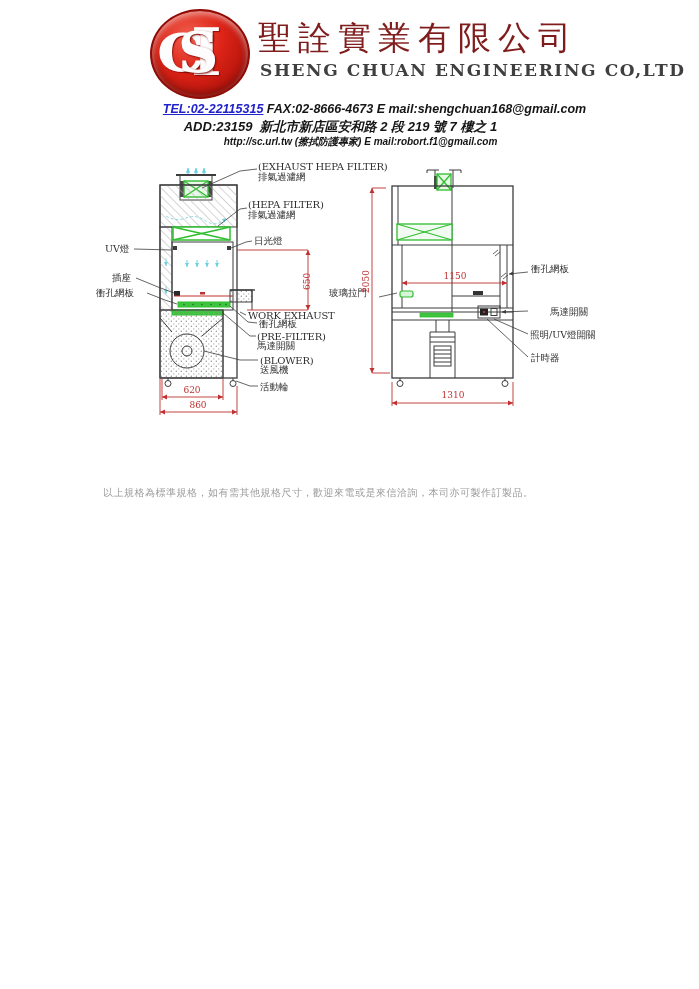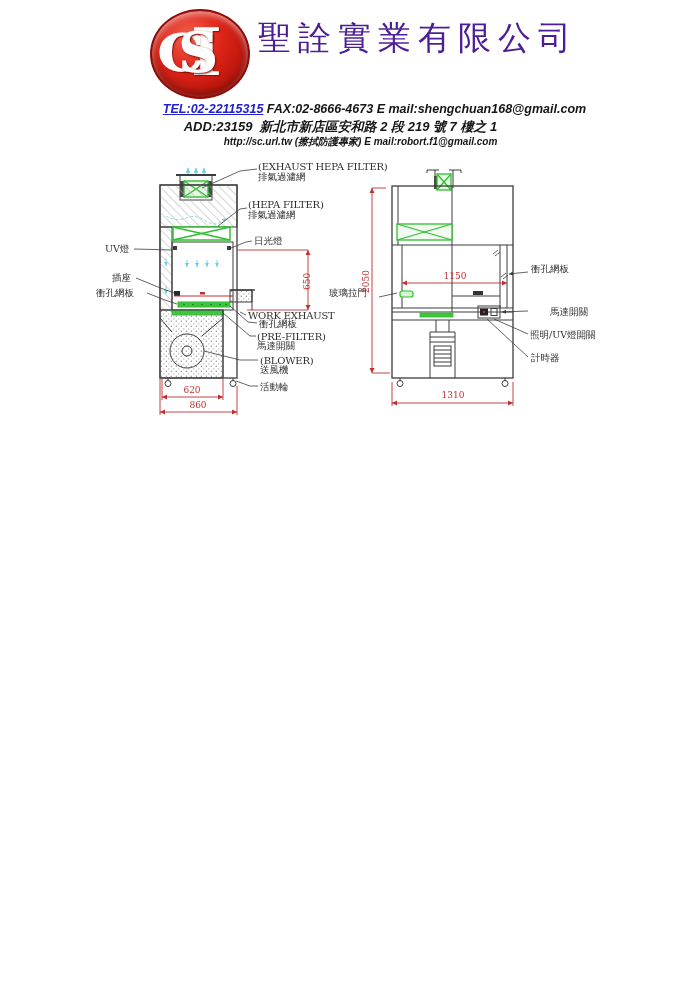--- a/index.html
+++ b/index.html
@@ -8,21 +8,21 @@
 
   
   .logo{position:absolute;left:150px;top:9px;width:96px;height:86px;border-radius:50%;
         background:radial-gradient(circle at 38% 30%, #f1604f 0%, #dd2417 40%, #a80e08 88%);
         border:2px solid #8f0d08;box-shadow:inset 0 3px 6px rgba(255,255,255,.55), inset 0 -4px 8px rgba(0,0,0,.35);}
   .logo span{position:absolute;color:#fdfdfd;font-family:"DejaVu Serif","Liberation Serif",serif;font-weight:bold;line-height:1;}
   .logo .m-c{left:8px;top:16px;font-size:52px;transform:scaleX(1.15);text-shadow:1px 1px 1px #8f0d08;}
   .logo .m-i{left:39px;top:8px;font-size:66px;text-shadow:1px 1px 1px #8f0d08;}
   .logo .m-s{left:26px;top:13px;font-size:56px;text-shadow:1px 1px 2px #7e0b06;}
   .cname-zh{position:absolute;left:258px;top:16px;font-family:"DejaVu Serif","Liberation Serif",serif;
-            font-size:33px;letter-spacing:7px;color:#4c1d95;white-space:nowrap;}
+            font-size:33px;letter-spacing:7px;color:#7f1d1d;white-space:nowrap;}
   .cname-en{position:absolute;left:260px;top:60px;font-family:"DejaVu Serif","Liberation Serif",serif;
             font-size:17px;font-weight:600;letter-spacing:1.6px;color:#3f3f3f;white-space:nowrap;}
 
   
   .contact{position:absolute;left:0;top:101px;width:693px;text-align:center;
            font-family:"Liberation Sans",sans-serif;font-weight:bold;font-style:italic;color:#151515;margin-left:19px;}
   .contact .row{position:relative;white-space:pre;}
   .row1{left:9px;font-size:12.5px;line-height:17px;}
   .row2{left:-25px;font-size:13px;line-height:17px;}
   .row3{left:-5px;font-size:10px;line-height:14px;}
@@ -45,20 +45,21 @@
 <body>
 
 <div class="page">
 
   <div class="logo">
     <span class="m-c">C</span>
     <span class="m-i">I</span>
     <span class="m-s">S</span>
   </div>
   <div class="cname-zh">聖詮實業有限公司</div>
+  <div class="cname-en">SHENG CHUAN ENGINEERING CO,LTD</div>
 
   <div class="contact">
     <div class="row row1"><a class="tel" href="#">TEL:02-22115315</a><span> FAX:02-8666-4673 E mail:shengchuan168@gmail.com</span></div>
     <div class="row row2">ADD:23159  新北市新店區安和路 2 段 219 號 7 樓之 1</div>
     <div class="row row3">http://sc.url.tw (擦拭防護專家) E mail:robort.f1@gmail.com</div>
   </div>
 
   <div class="drawing">
     <svg width="540" height="268" viewBox="0 0 540 268">
       <defs>
@@ -298,14 +299,15 @@
     <span class="lbl" style="left:239px;top:128px">玻璃拉門</span>
     <span class="lbl" style="left:441px;top:104px">衝孔網板</span>
     <span class="lbl" style="left:460px;top:147px">馬達開關</span>
     <span class="lbl" style="left:440px;top:170px">照明/UV燈開關</span>
     <span class="lbl" style="left:441px;top:193px">計時器</span>
     <span class="dim dim-v" style="left:272px;top:133px">2050</span>
     <span class="dim" style="left:347px;top:112px;width:36px">1150</span>
     <span class="dim" style="left:345px;top:231px;width:36px">1310</span>
   </div>
 
+  <div class="note">以上規格為標準規格，如有需其他規格尺寸，歡迎來電或是來信洽詢，本司亦可製作訂製品。</div>
 
 </div>
 
 </body></html>

